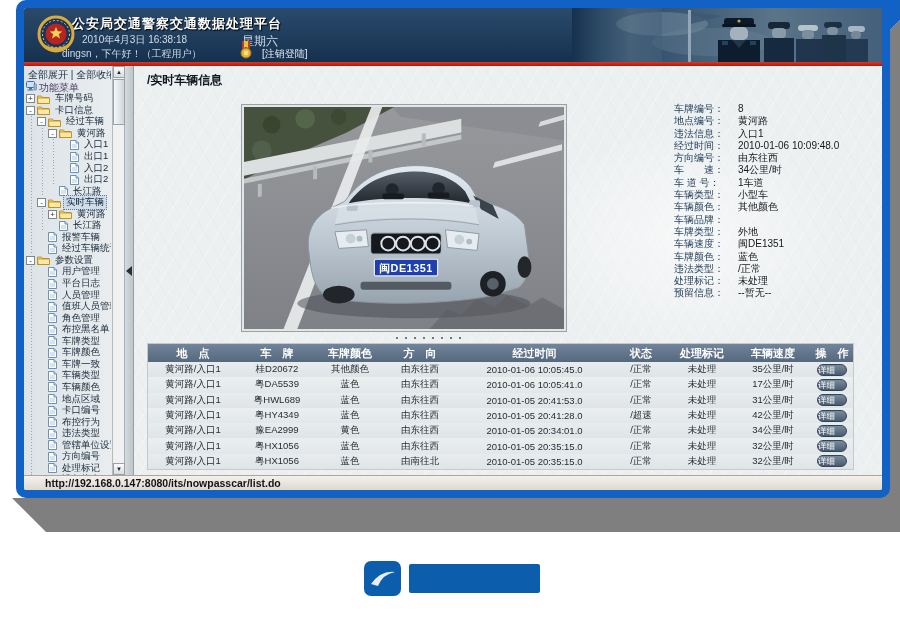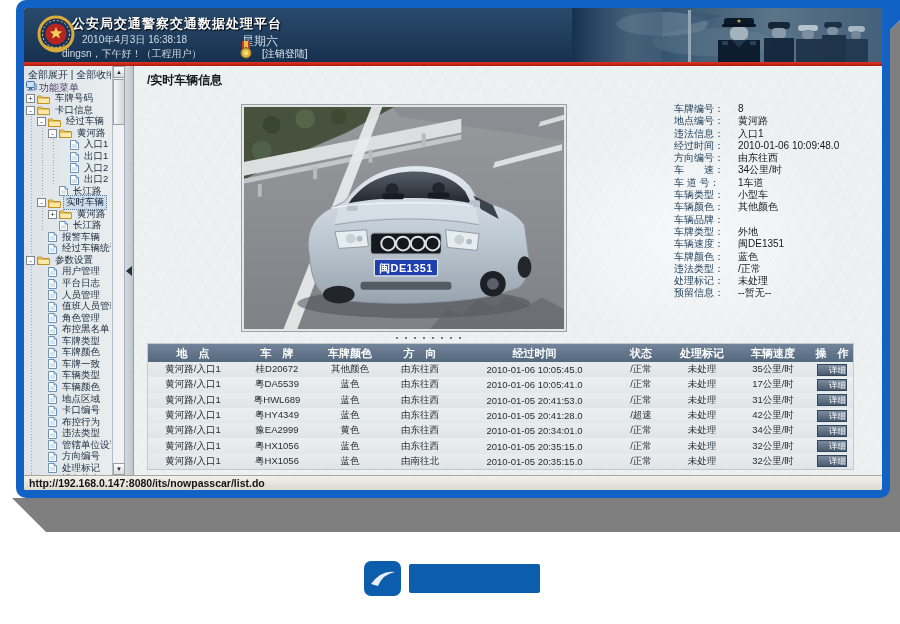--- a/index.html
+++ b/index.html
@@ -73,25 +73,25 @@
   .drow{display:flex;height:12.3px;font-size:10px;line-height:12px}
   .dlabel{width:64px;flex:none;color:#1d3b58}
   .dval{color:#15191d}
 
   
   .tbl{position:absolute;left:13px;top:277px;width:707px;border:1px solid #c3c9cd;background:#e7ebec}
   .thead,.trow{display:grid;grid-template-columns:90px 78px 68px 72px 157px 56px 66px 76px 42px;align-items:center;text-align:center}
   .thead{height:18px;background:linear-gradient(#72849a,#54687e);color:#fff;font-size:11px;font-weight:bold}
   .trow{height:15.3px;font-size:9.5px;color:#1f2830;background:linear-gradient(#eceff0,#e2e7e9)}
   .trow:nth-child(odd){background:linear-gradient(#e9eced,#dfe4e7)}
-  .detail-btn{width:30px;height:12px;margin:0 auto;background:linear-gradient(#7b8b9d,#4a5c70);border:1px solid #31455a;border-radius:0;color:#fff;font-size:8.5px;line-height:10px;text-align:right;cursor:pointer}
+  .detail-btn{width:30px;height:12px;margin:0 auto;background:linear-gradient(#7b8b9d,#4a5c70);border:1px solid #31455a;border-radius:6px;color:#fff;font-size:8.5px;line-height:10px;text-align:left;cursor:pointer}
 
   
   .statusbar{position:relative;height:15px;background:linear-gradient(#f4f1ec,#ddd9d1);border-top:1px solid #aaa69e;
-    font-size:10.5px;font-weight:bold;color:#141414;padding:1px 5px;white-space:nowrap}
+    font-size:10.5px;font-weight:bold;color:#141414;padding:1px 21px;white-space:nowrap}
 
   
   .logo-icon{position:absolute;left:363px;top:560px;width:39px;height:37px;z-index:3}
   .logo-bar{position:absolute;left:409px;top:564px;width:131px;height:29px;background:#0d5dad;border-radius:2px;z-index:3}
 </style>
 </head>
 <body data-interactable="false">
 
 <div class="shadow-poly" data-interactable="false"></div>
 <div class="frame-wedge" data-interactable="false"></div>

